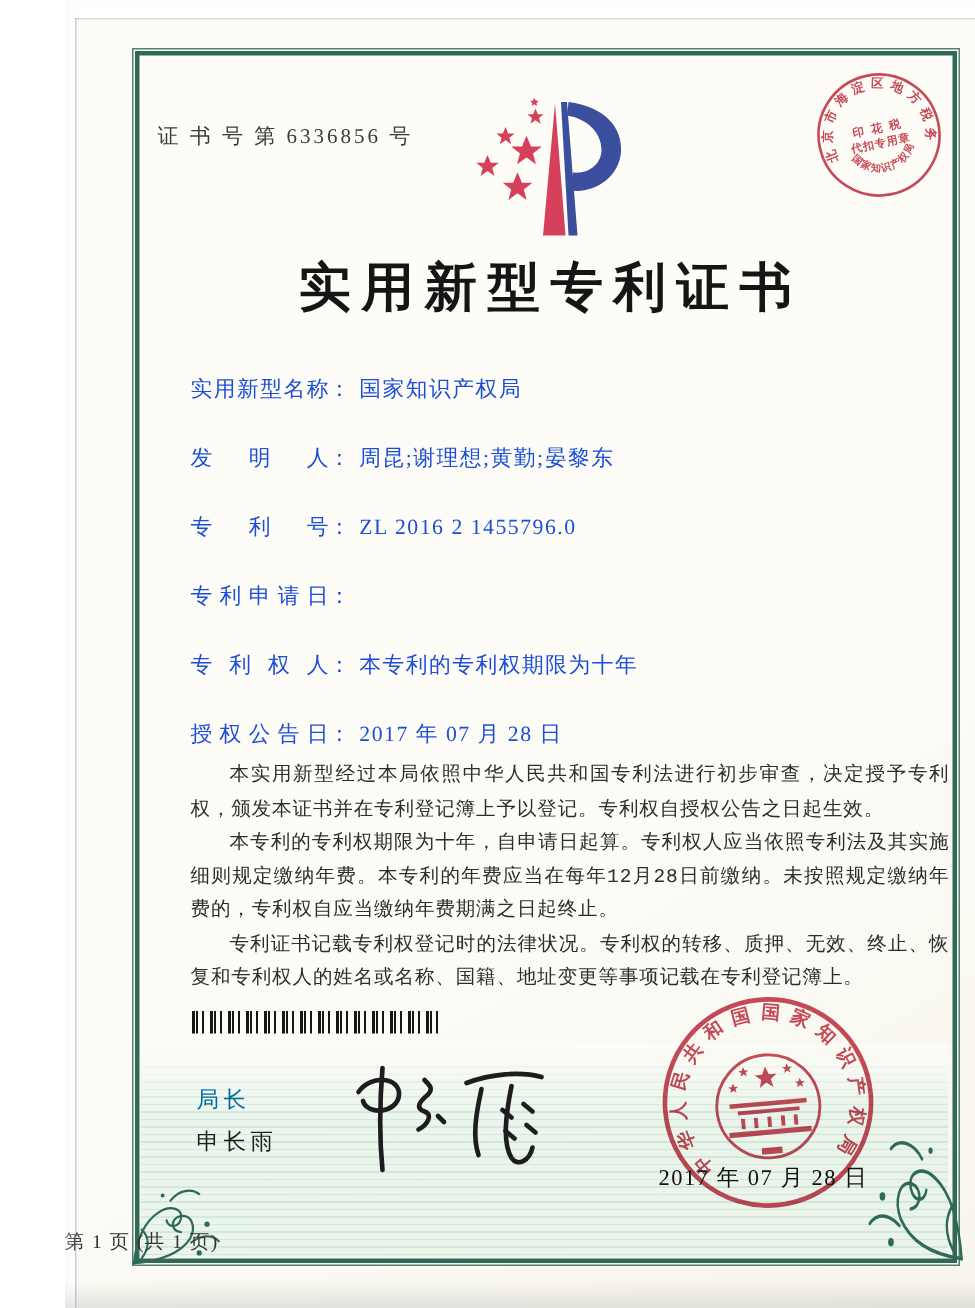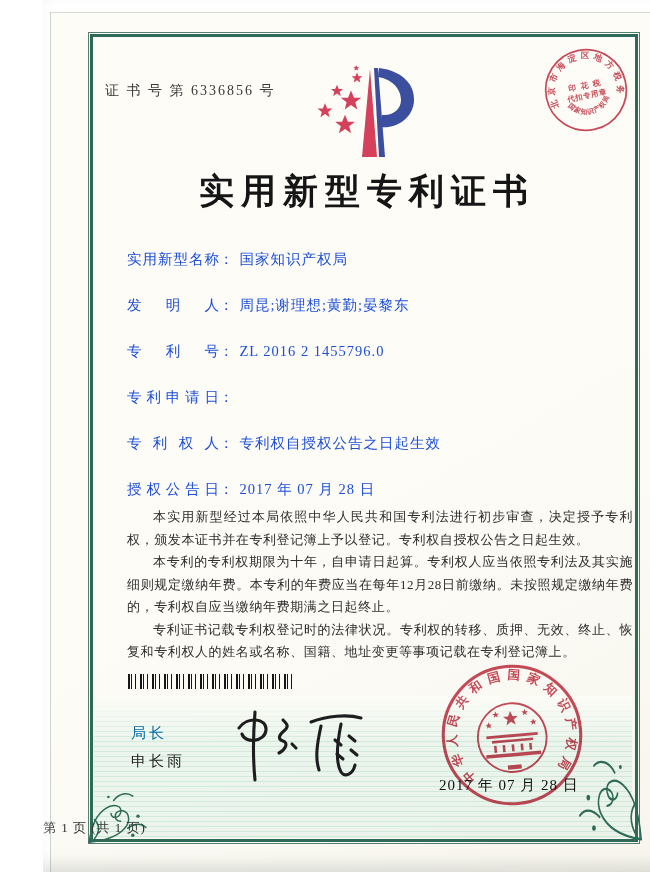--- a/index.html
+++ b/index.html
@@ -34,21 +34,21 @@
          font-size:35px;font-weight:600;letter-spacing:7px;color:#151515;}
 
   .fields{position:absolute;left:84px;top:250px;width:512px;}
   .field-row{display:flex;align-items:baseline;height:21px;margin-bottom:25px;
              font-size:14.5px;color:#1d4ed8;}
   .field-label{display:inline-block;width:92px;text-align:justify;text-align-last:justify;}
   .field-colon{margin-right:6px;}
   .field-value{letter-spacing:1px;}
 
   .body-text{position:absolute;left:84px;top:506px;width:506px;font-size:13px;
-             line-height:22.5px;letter-spacing:.6px;text-align:justify;color:#2d2d2d;}
+             line-height:22.5px;letter-spacing:.6px;text-align:justify;color:#2d2d2d;font-family:Liberation Mono, monospace;}
   .body-text p{margin:0;text-indent:2em;}
 
   .barcode{position:absolute;left:85px;top:674px;width:166px;height:15px;
            background:
              repeating-linear-gradient(90deg,#161616 0 2px,rgba(0,0,0,0) 2px 3px,#161616 3px 4px,rgba(0,0,0,0) 4px 7px,#161616 7px 8px,rgba(0,0,0,0) 8px 12px);}
 
   .sig-title{position:absolute;left:88px;top:724px;font-size:15px;letter-spacing:3px;color:#0369a1;}
   .sig-name{position:absolute;left:88px;top:752px;font-size:15px;letter-spacing:3px;color:#1d1d1d;}
   .signature{position:absolute;left:186px;top:706px;width:150px;height:80px;}
 
@@ -155,21 +155,21 @@
         <span class="field-colon">：</span>
         <span class="field-value">ZL 2016 2 1455796.0</span>
     </div>
     <div class="field-row">
       <span class="field-label">专利申请日</span>
         <span class="field-colon">：</span>
     </div>
     <div class="field-row">
       <span class="field-label">专利权人</span>
         <span class="field-colon">：</span>
-        <span class="field-value">专利权自授权公告之日起生效</span>
+        <span class="field-value">本专利的专利权期限为十年</span>
     </div>
     <div class="field-row">
       <span class="field-label">授权公告日</span>
         <span class="field-colon">：</span>
         <span class="field-value">2017 年 07 月 28 日</span>
     </div>
   </div>
 
   <div class="body-text">
     <p>本实用新型经过本局依照中华人民共和国专利法进行初步审查，决定授予专利权，颁发本证书并在专利登记簿上予以登记。专利权自授权公告之日起生效。</p>

